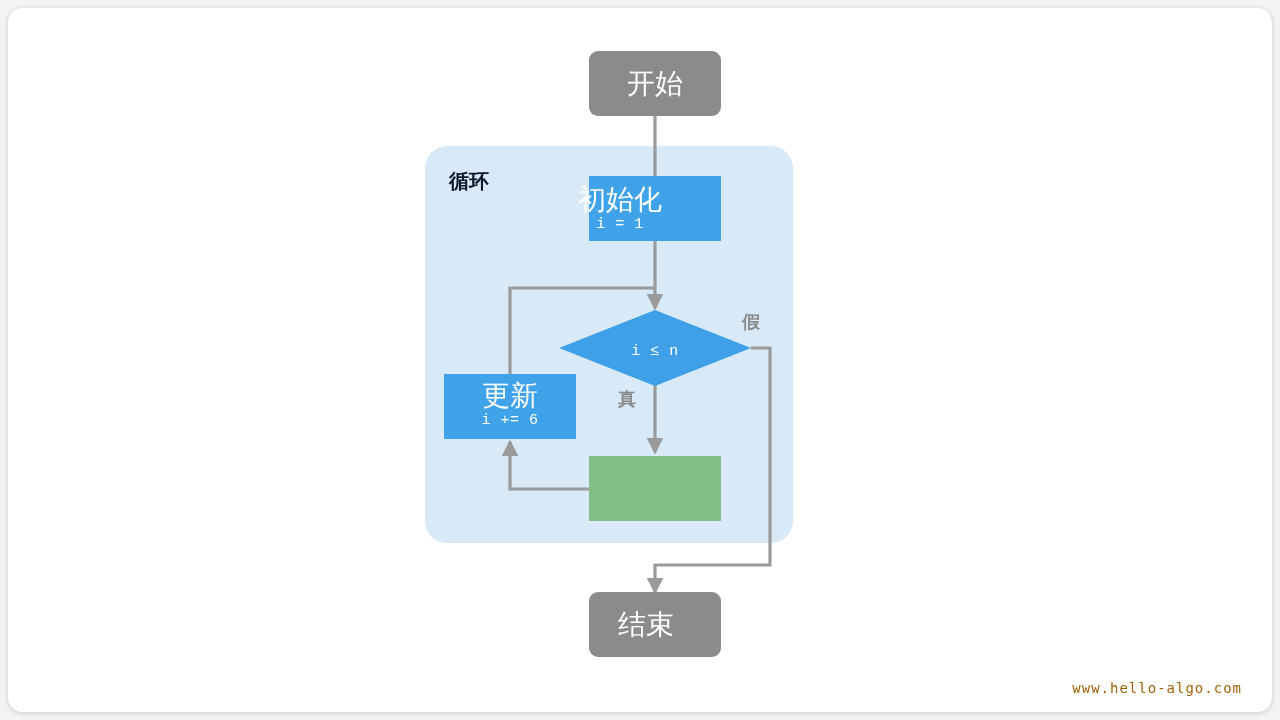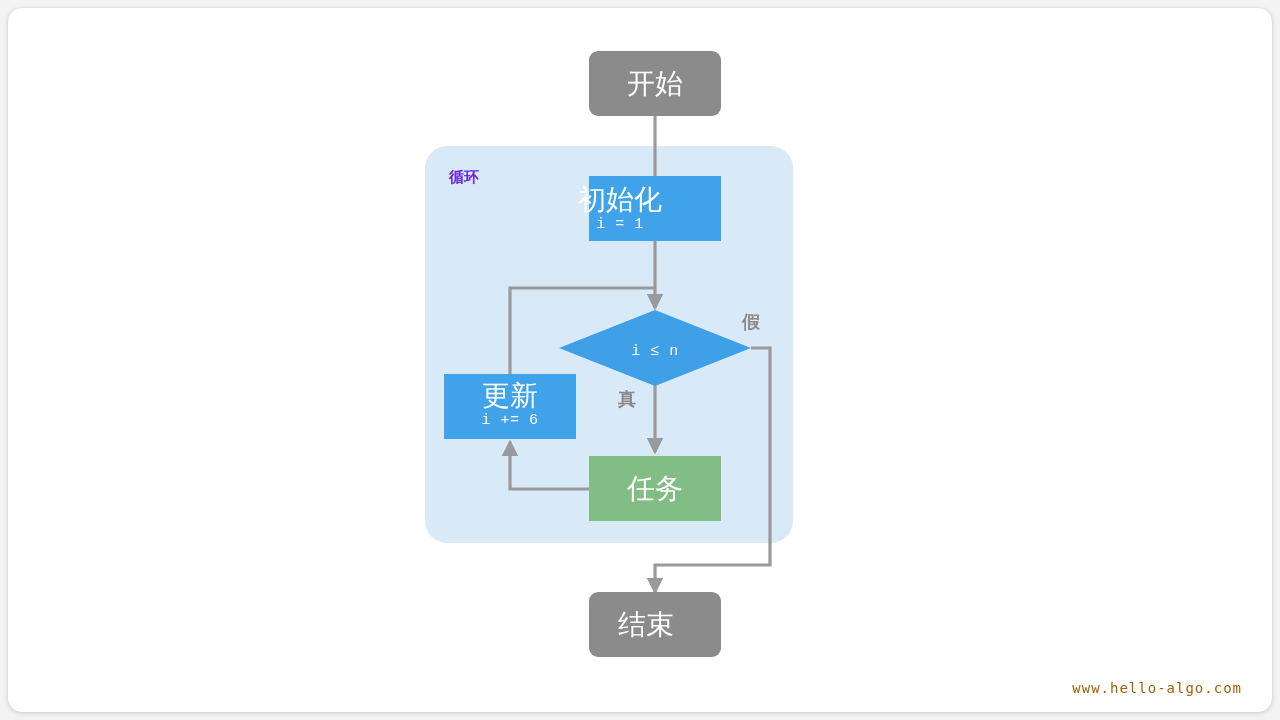--- a/index.html
+++ b/index.html
@@ -59,23 +59,23 @@
     font-family: "DejaVu Sans", "Liberation Sans", sans-serif;
     font-size: 18px;
     font-weight: bold;
     color: #8a8a8a;
   }
   #loop-title {
     position: absolute;
     left: 449px;
     top: 168px;
     font-family: "DejaVu Sans", "Liberation Sans", sans-serif;
-    font-size: 15px;
+    font-size: 20px;
     font-weight: bold;
-    color: #6d28d9;
+    color: #0f172a;
   }
   #watermark {
     position: absolute;
     right: 38px;
     bottom: 24px;
     font-family: "DejaVu Sans Mono", "Liberation Mono", monospace;
     font-size: 14px;
     letter-spacing: 1px;
     color: #a16207;
   }
@@ -131,23 +131,20 @@
 
   <div class="node-label" style="left:559px; top:316px; width:192px; height:72px;">
     <span class="lbl-mono">i ≤ n</span>
   </div>
 
   <div class="node-label" style="left:444px; top:374px; width:132px; height:60px;">
     <span class="lbl-cjk">更新</span>
     <span class="lbl-mono">i += 6</span>
   </div>
 
-  <div class="node-label" style="left:589px; top:456px; width:132px; height:65px;">
-    <span class="lbl-cjk">任务</span>
-  </div>
 
   <div class="node-label" style="left:589px; top:592px; width:114px; height:65px;">
     <span class="lbl-cjk">结束</span>
   </div>
 
   <div class="edge-label" style="left:618px; top:387px;">真</div>
 
   <div class="edge-label" style="left:742px; top:310px;">假</div>
 
   <div id="watermark">www.hello-algo.com</div>

